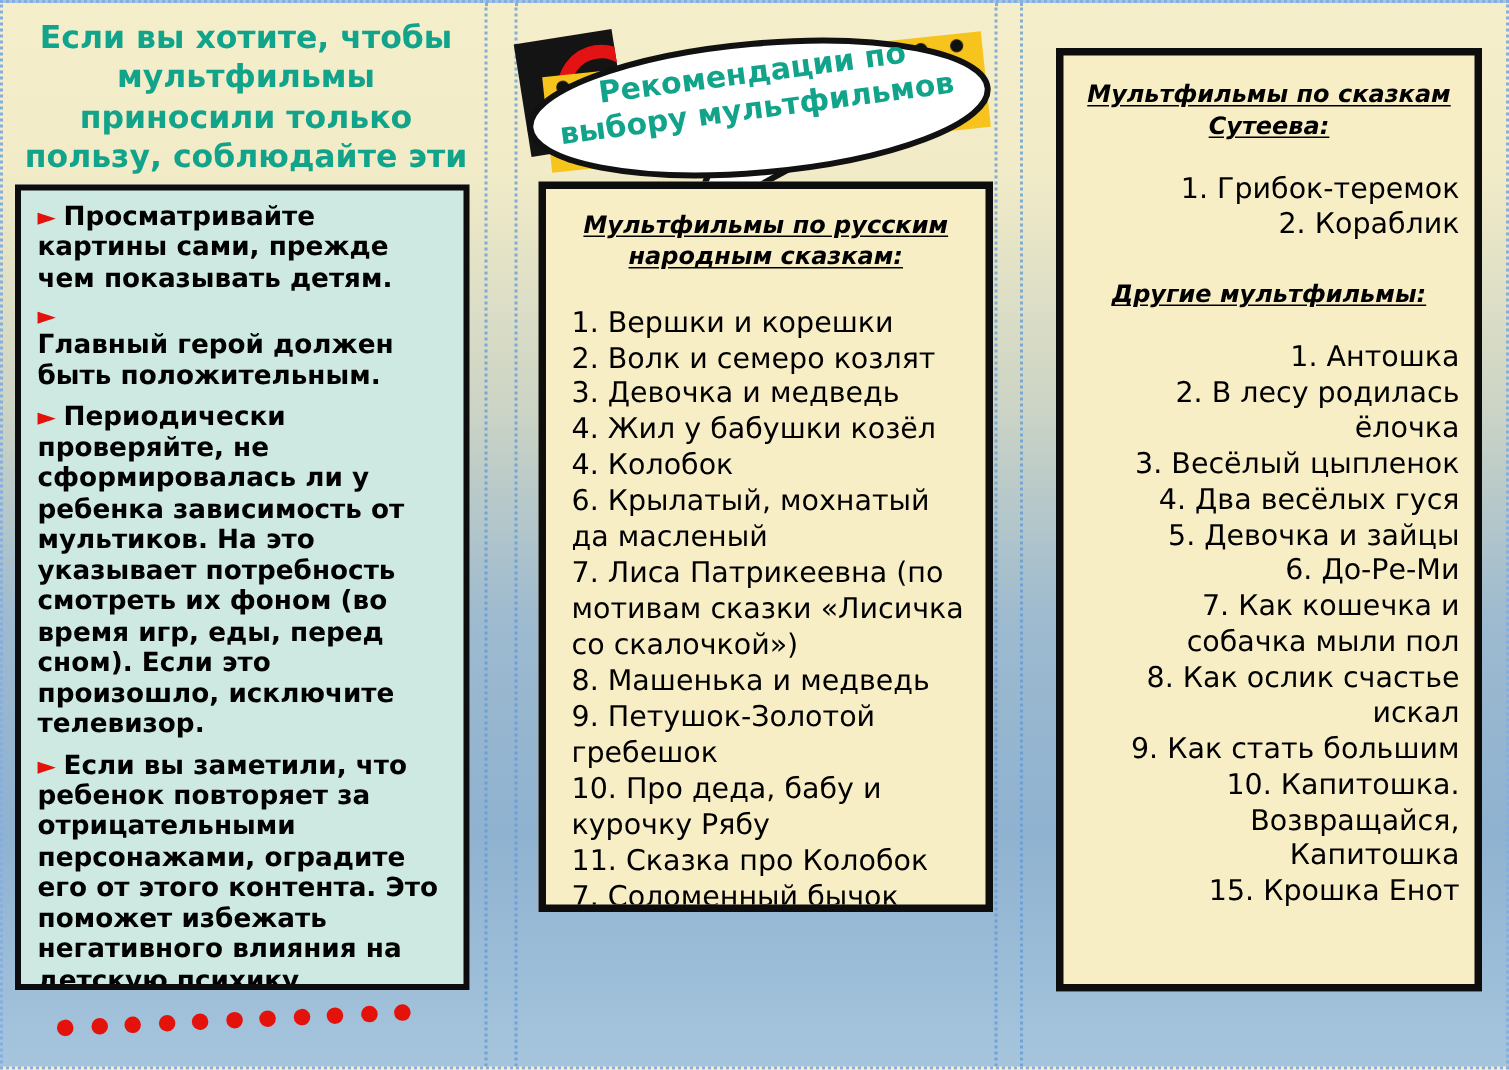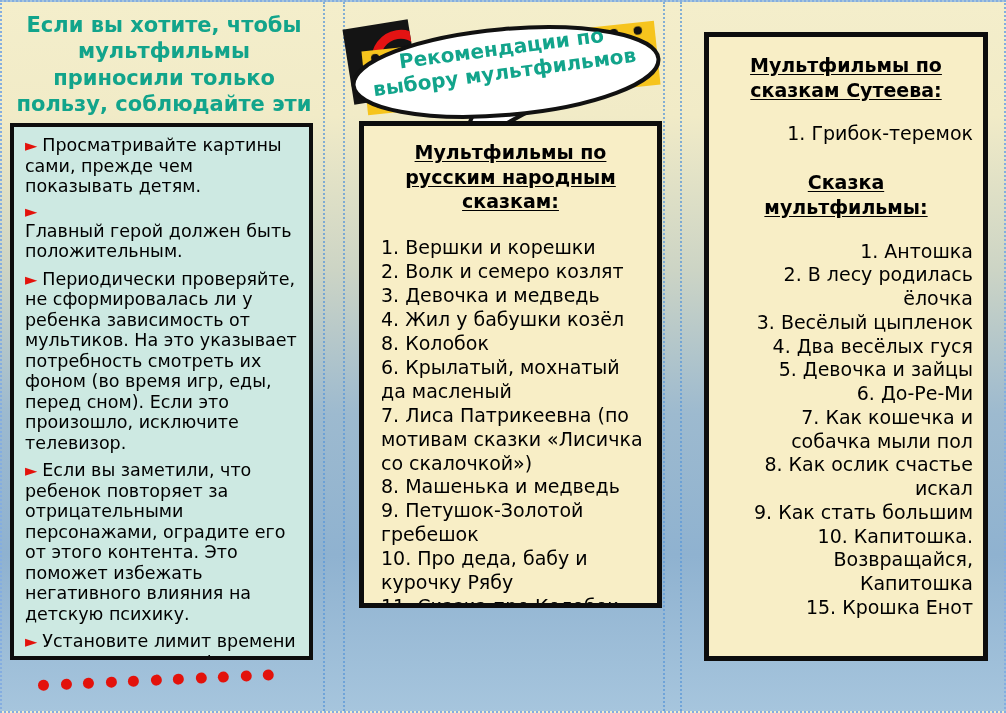--- a/index.html
+++ b/index.html
@@ -15,21 +15,21 @@
   
   .left-header{
     position:absolute;left:12px;top:10px;width:300px;text-align:center;
     color:#12a48b;font-weight:bold;font-size:21px;line-height:1.26;
   }
   .left-box{
     position:absolute;left:8px;top:121px;width:303px;height:537px;box-sizing:border-box;
     background:#cde9e2;border:4px solid #0d0d0d;padding:8px 11px;overflow:hidden;
     font-size:17.5px;line-height:1.17;
   }
-  .rec{margin:0 0 7px;}
+  .rec{margin:0 0 7px;font-weight:bold;}
   .flag{color:#e3120b;font-size:16px;margin-right:5px;}
   .flag.own{display:block;line-height:1;margin-bottom:1px;}
   .dots-row{position:absolute;left:36px;top:678px;display:flex;gap:11.5px;transform:rotate(-2.6deg);transform-origin:left center;}
   .dot{width:11px;height:11px;border-radius:50%;background:#e3120b;flex:0 0 auto;}
 
   
   .deco{position:absolute;left:336px;top:6px;width:342px;height:152px;}
   .deco-black{position:absolute;left:10px;top:16px;width:66px;height:76px;background:#141414;transform:rotate(-9deg);overflow:hidden;}
   .deco-black .ring{position:absolute;left:24px;top:9px;width:40px;height:40px;border:9px solid #e41313;border-radius:50%;}
   .deco-yellow{position:absolute;left:26px;top:28px;width:294px;height:64px;background:#f6c41d;transform:rotate(-6deg);}
@@ -44,22 +44,22 @@
   .bubble-text{
     position:absolute;left:32px;top:28px;width:266px;text-align:center;
     transform:rotate(-7.5deg);color:#12a48b;font-weight:bold;font-size:20px;line-height:1.22;
   }
 
   
   .tan-box{background:#f8eec6;border:5px solid #0d0d0d;box-sizing:border-box;position:absolute;overflow:hidden;}
   .mid-box{left:357px;top:119px;width:303px;height:487px;padding:10px 13px;font-size:19px;}
   .right-box{left:702px;top:30px;width:284px;height:629px;padding:10px 10px;font-size:19px;}
   .box-heading,.sec-heading{
-    text-align:center;font-weight:bold;font-size:19px;line-height:1.3;
-    text-decoration:underline;text-underline-offset:2px;
+    text-align:center;font-weight:bold;font-size:16px;line-height:1.3;
+    text-decoration:underline;text-underline-offset:2px;font-style:italic;
   }
   .box-heading{margin:4px 4px 22px;}
   .mid-list .li{line-height:1.26;padding-left:4px;}
   .sec-heading{margin:24px 4px 20px;}
   .sec-heading:first-child{margin-top:6px;}
   .sec-list .li{line-height:1.25;padding-left:16px;text-align:right;}
 </style>
 </head>
 <body>
 
@@ -108,39 +108,40 @@
     <div class="bubble-text">Рекомендации по выбору мультфильмов</div>
   </div>
 
   <div class="tan-box mid-box">
     <div class="box-heading">Мультфильмы по русским народным сказкам:</div>
     <div class="mid-list">
         <div class="li">1. Вершки и корешки</div>
         <div class="li">2. Волк и семеро козлят</div>
         <div class="li">3. Девочка и медведь</div>
         <div class="li">4. Жил у бабушки козёл</div>
-        <div class="li">8. Колобок</div>
+        <div class="li">4. Колобок</div>
         <div class="li">6. Крылатый, мохнатый да масленый</div>
         <div class="li">7. Лиса Патрикеевна (по мотивам сказки «Лисичка со скалочкой»)</div>
         <div class="li">8. Машенька и медведь</div>
         <div class="li">9. Петушок-Золотой гребешок</div>
         <div class="li">10. Про деда, бабу и курочку Рябу</div>
         <div class="li">11. Сказка про Колобок</div>
         <div class="li">7. Соломенный бычок</div>
         <div class="li">13. Терем-теремок</div>
       </div>
   </div>
 
   <div class="tan-box right-box">
     <div>
         <div class="sec-heading">Мультфильмы по сказкам Сутеева:</div>
         <div class="sec-list">
           <div class="li">1. Грибок-теремок</div>
+          <div class="li">2. Кораблик</div>
         </div>
-        <div class="sec-heading">Сказка мультфильмы:</div>
+        <div class="sec-heading">Другие мультфильмы:</div>
         <div class="sec-list">
           <div class="li">1. Антошка</div>
           <div class="li">2. В лесу родилась ёлочка</div>
           <div class="li">3. Весёлый цыпленок</div>
           <div class="li">4. Два весёлых гуся</div>
           <div class="li">5. Девочка и зайцы</div>
           <div class="li">6. До-Ре-Ми</div>
           <div class="li">7. Как кошечка и собачка мыли пол</div>
           <div class="li">8. Как ослик счастье искал</div>
           <div class="li">9. Как стать большим</div>

